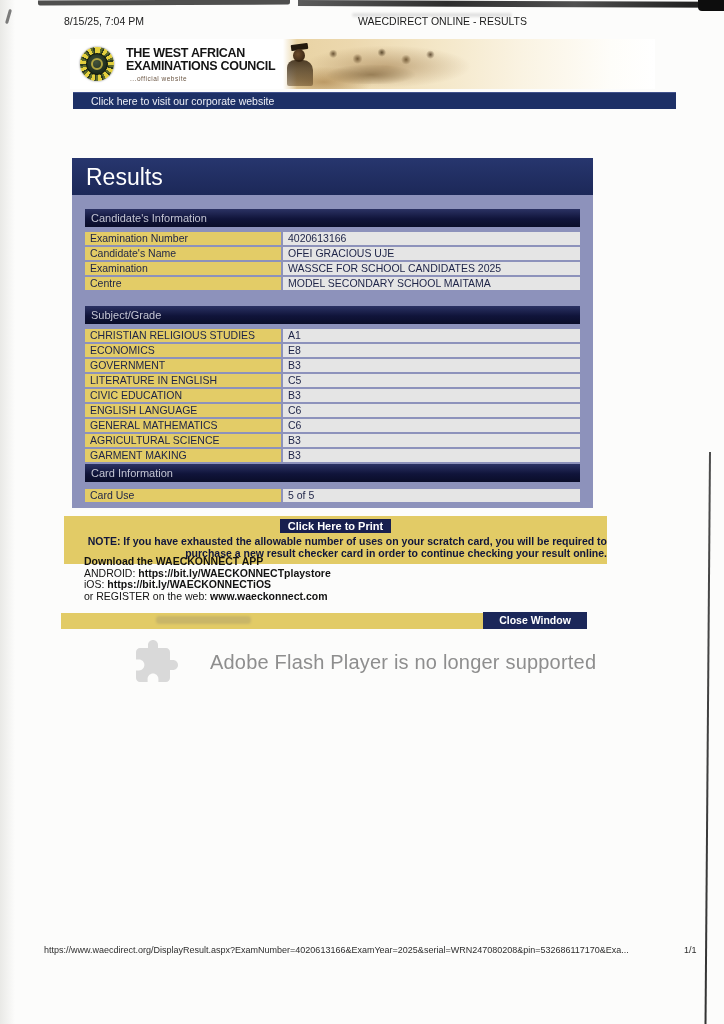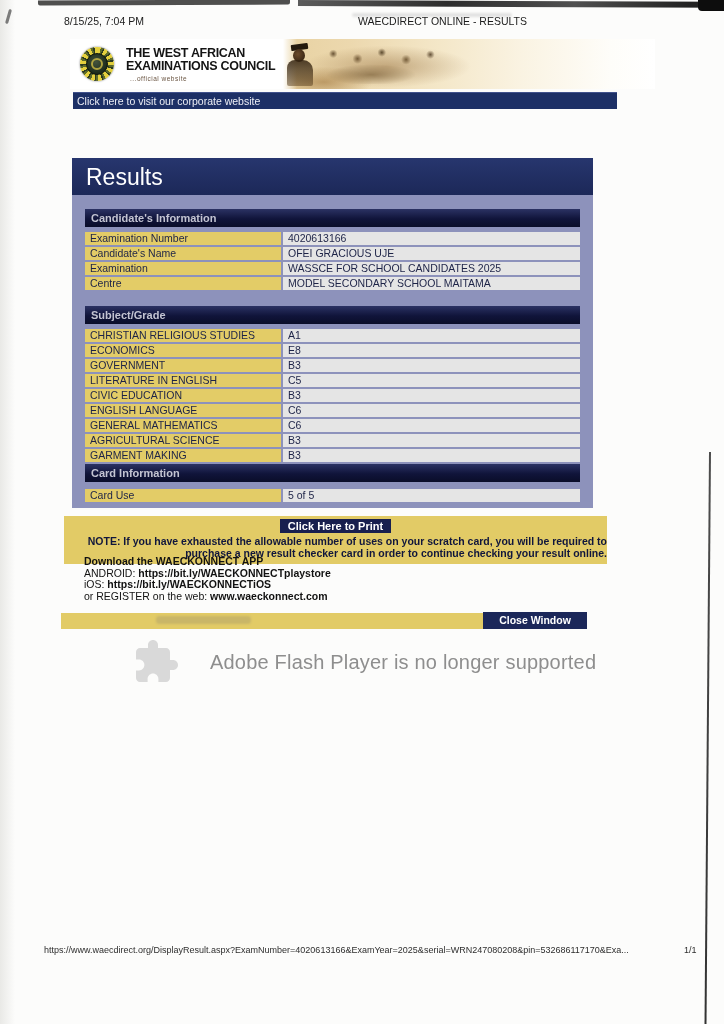--- a/index.html
+++ b/index.html
@@ -56,30 +56,30 @@
     background:linear-gradient(180deg, rgba(50,34,16,.85), rgba(90,64,30,.5)); }
   .photo-crowd { position:absolute; left:34px; top:3px; width:135px; height:42px; opacity:.8;
     background:
       radial-gradient(circle 6px at 12% 28%, #4a3418, rgba(0,0,0,0) 72%),
       radial-gradient(circle 7px at 30% 40%, #5b4120, rgba(0,0,0,0) 72%),
       radial-gradient(circle 6px at 48% 25%, #3e2c12, rgba(0,0,0,0) 72%),
       radial-gradient(circle 7px at 66% 42%, #5e4522, rgba(0,0,0,0) 72%),
       radial-gradient(circle 6px at 84% 30%, #46321a, rgba(0,0,0,0) 72%),
       radial-gradient(ellipse 60px 14px at 40% 78%, rgba(96,68,30,.65), rgba(0,0,0,0) 75%); }
 
-  .corp-bar { left:73px; top:92px; width:544px; height:17px; background:#1d3066; border-top:1px solid #41528c;
-    color:#edeff6; font-size:10.5px; line-height:16px; padding-left:4px; cursor:pointer; }
+  .corp-bar { left:73px; top:92px; width:603px; height:17px; background:#1d3066; border-top:1px solid #41528c;
+    color:#edeff6; font-size:10.5px; line-height:16px; padding-left:18px; cursor:pointer; }
 
   
   .results-panel { left:72px; top:158px; width:521px; }
   .results-title { height:37px; background:linear-gradient(180deg,#27366e 0%, #1c2858 100%);
     color:#fff; font-size:23px; padding:6px 0 0 14px; }
   .purple-box { background:#8d92bb; padding:14px 13px 4px 13px; }
   .sec-header { height:18px; background:linear-gradient(180deg,#2b3263 0%, #10143a 55%, #0a0d29 100%);
-    color:#c3c4d2; font-weight:bold; font-size:11px; line-height:18px; padding-left:6px; margin-bottom:5px; }
+    color:#c3c4d2; font-weight:normal; font-size:11px; line-height:18px; padding-left:6px; margin-bottom:5px; }
   .data-row { display:flex; margin-bottom:2px; font-size:10.5px; line-height:13px; color:#1d2347; }
   .cell-label { width:196px; background:#e3cc67; padding-left:5px; margin-right:2px; }
   .cell-value { flex:1; background:#e5e5e5; padding-left:5px; }
   .section-subject { margin-top:16px; }
   .section-card { margin-top:2px; }
   .section-card .sec-header { margin-bottom:7px; }
 
   
   .print-band { left:64px; top:516px; width:543px; background:#e2cb66; padding:3px 0 5px; }
   .print-btn { display:block; margin:0 auto; background:#181f4e; color:#fff; font-weight:bold;

